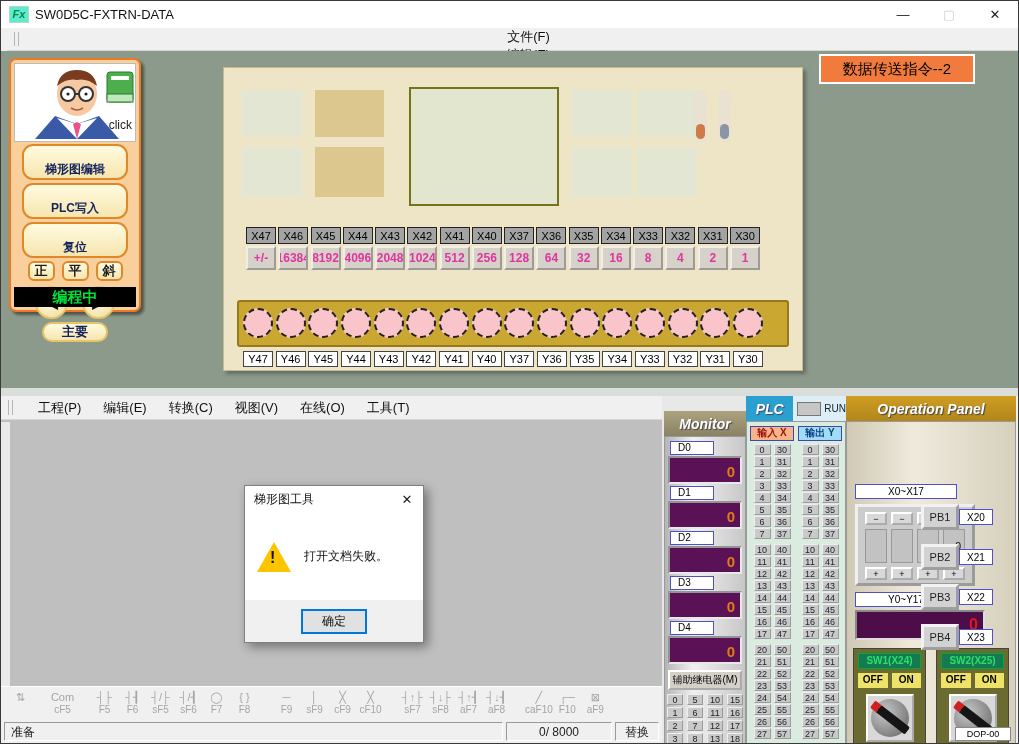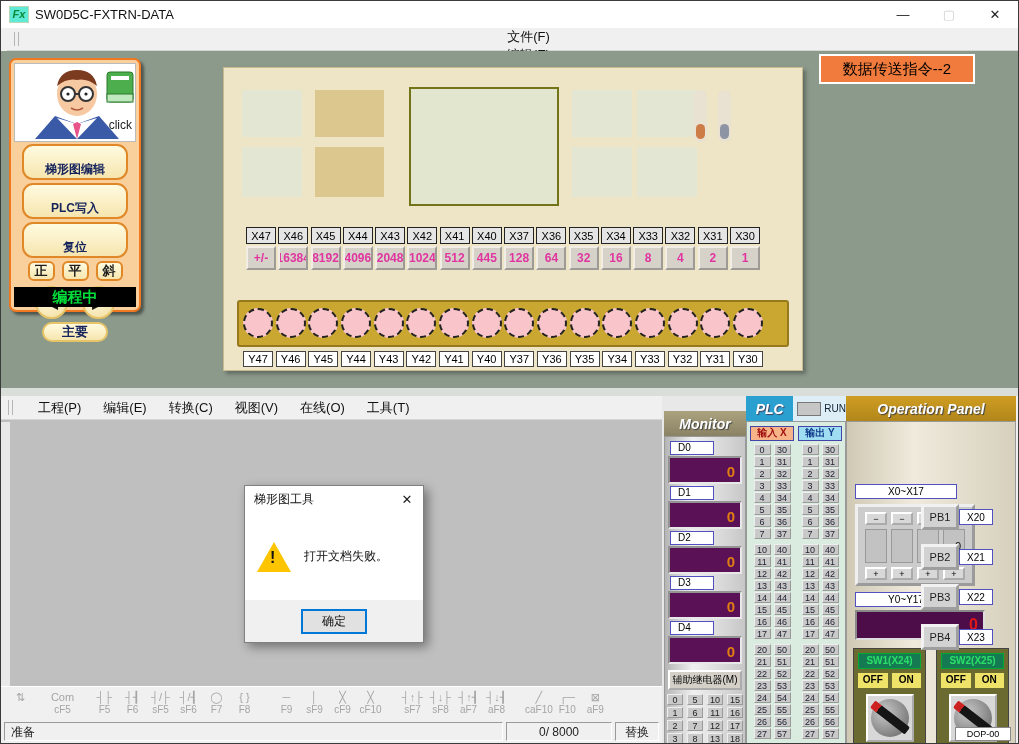--- a/index.html
+++ b/index.html
@@ -61,21 +61,21 @@
   .rect{position:absolute;background:#e2e6d2;}
   .rect.tan{background:#dcc88e;}
   .rect.big{background:#e3e6cf;border:2px solid #73731a;}
   .pill{position:absolute;width:13px;height:52px;border-radius:7px;background:#e9e1d1;}
   .pill::after{content:"";position:absolute;left:2px;bottom:3px;width:9px;height:15px;border-radius:6px;}
   .pill.orange::after{background:#cd7c48;}
   .pill.gray::after{background:#8d94a3;}
   .xrow,.vrow{position:absolute;left:22px;width:514px;display:flex;justify-content:space-between;}
   .xrow{top:159px;}
   .vrow{top:178px;}
-  .xlabel{width:30px;height:17px;background:#e5e5e5;border:1px solid #222;font-size:11px;
+  .xlabel{width:30px;height:17px;background:#a3a3a3;border:1px solid #222;font-size:11px;
           text-align:center;line-height:16px;box-sizing:border-box;}
   .xvalue{width:30px;height:24px;background:#d6d2ca;border:2px outset #f2eee6;color:#e0359f;
           font-weight:bold;font-size:12px;display:flex;align-items:center;justify-content:center;
           overflow:hidden;box-sizing:border-box;white-space:nowrap;}
   .ybar{position:absolute;left:13px;top:232px;width:552px;height:47px;background:#c9a731;
         border:2px solid #96791c;border-radius:3px;box-sizing:border-box;}
   .ycircles{position:absolute;left:19px;top:240px;width:520px;display:flex;justify-content:space-between;}
   .ycircle{width:30px;height:30px;border-radius:50%;background:#f9c5ca;border:2px dashed #222;
            box-sizing:border-box;}
   .ylabels{position:absolute;left:19px;top:283px;width:520px;display:flex;justify-content:space-between;}
@@ -318,21 +318,21 @@
           <div class="xlabel">X30</div>
         </div>
       <div class="vrow" id="xvalues">
           <div class="xvalue">+/-</div>
           <div class="xvalue">16384</div>
           <div class="xvalue">8192</div>
           <div class="xvalue">4096</div>
           <div class="xvalue">2048</div>
           <div class="xvalue">1024</div>
           <div class="xvalue">512</div>
-          <div class="xvalue">445</div>
+          <div class="xvalue">256</div>
           <div class="xvalue">128</div>
           <div class="xvalue">64</div>
           <div class="xvalue">32</div>
           <div class="xvalue">16</div>
           <div class="xvalue">8</div>
           <div class="xvalue">4</div>
           <div class="xvalue">2</div>
           <div class="xvalue">1</div>
         </div>
       <div class="ybar"></div>

